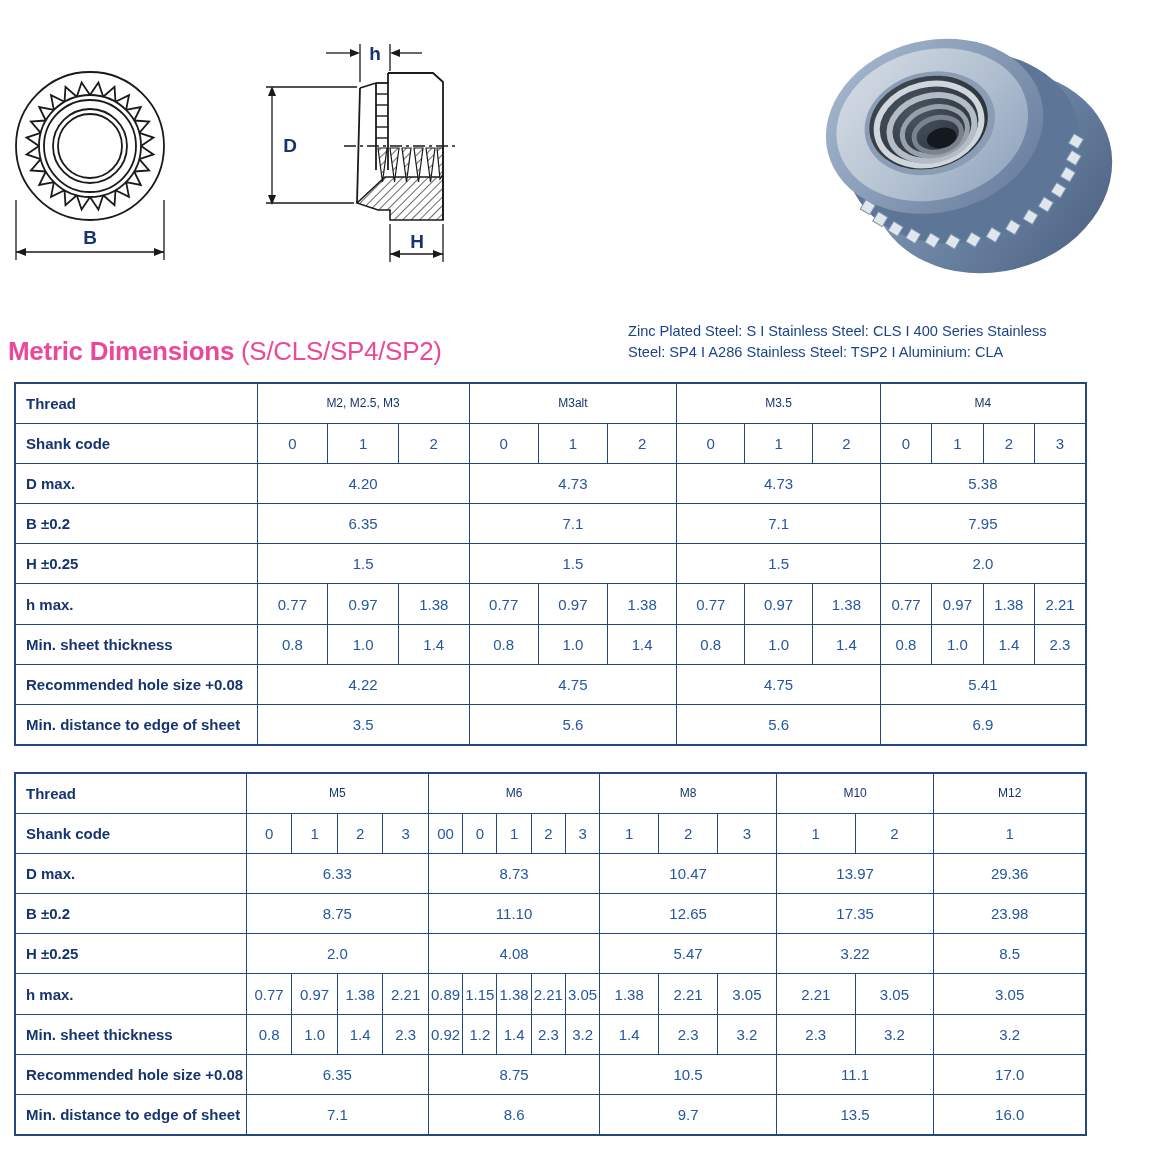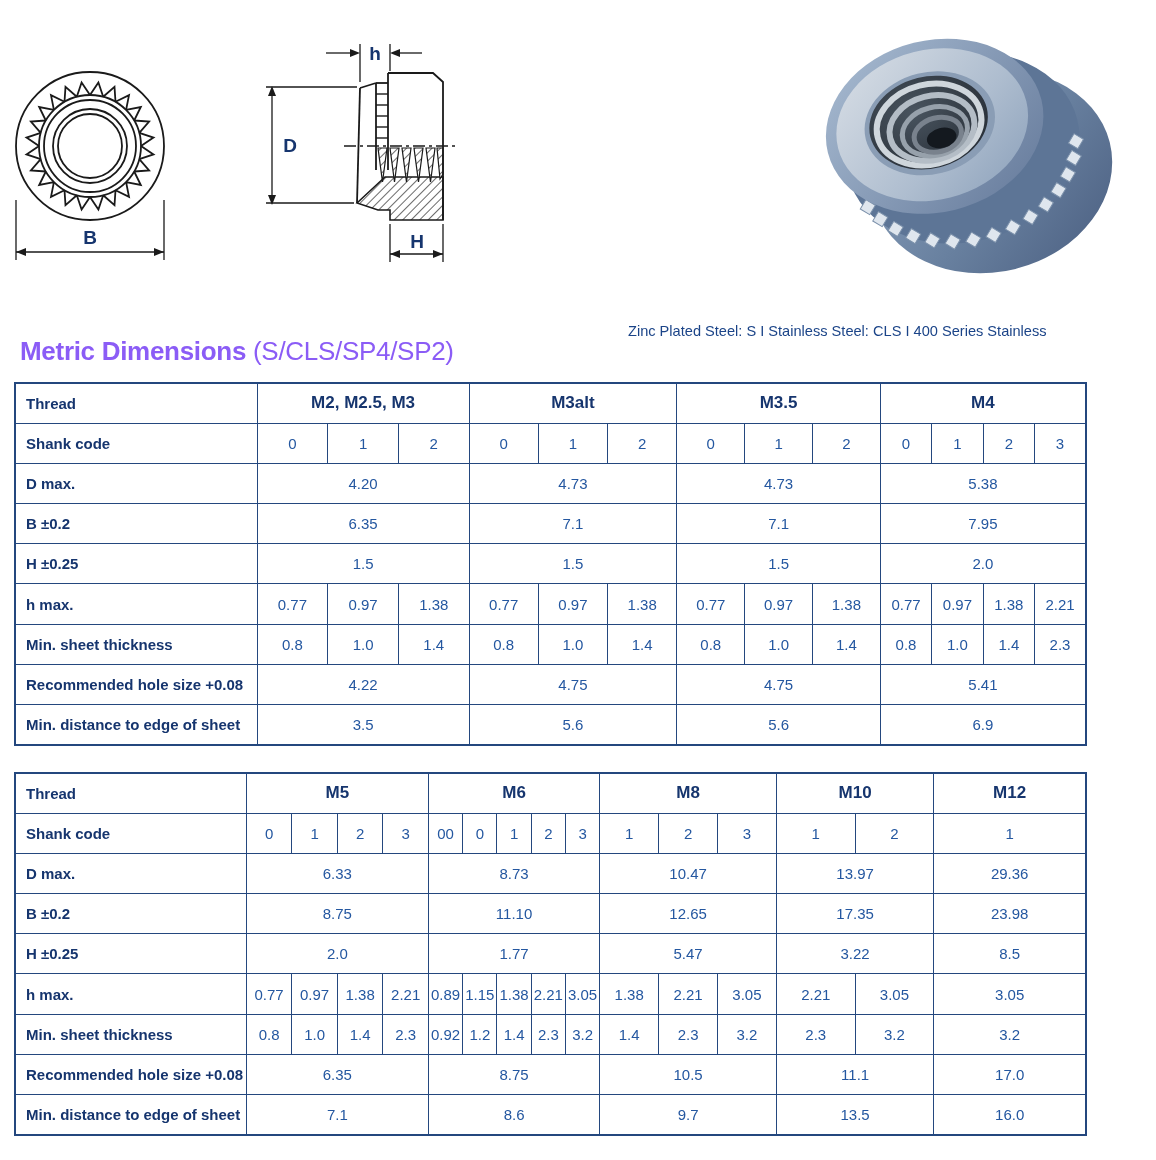--- a/index.html
+++ b/index.html
@@ -2,34 +2,34 @@
 <html><head>
 <meta charset="utf-8">
 <style>
   *{margin:0;padding:0;box-sizing:border-box}
   html,body{background:#fff}
   body{width:1156px;height:1160px;position:relative;overflow:hidden;
        font-family:"Liberation Sans",sans-serif;color:#16356e}
   .abs{position:absolute}
 
   
-  #page-title{left:20px;top:336px;font-size:26px;font-weight:bold;color:#8b5cf6;white-space:nowrap;letter-spacing:-.3px}
+  #page-title{left:8px;top:336px;font-size:26px;font-weight:bold;color:#ec4899;white-space:nowrap;letter-spacing:-.3px}
   #page-title .suffix{font-weight:normal}
   #materials-note{left:628px;top:321px;width:432px;text-align:left;
                   font-size:14.6px;line-height:1.42;color:#1b4488;white-space:nowrap}
 
   
   .tbl-wrap{left:14px;width:1073px}
   #table1{top:382px}
   #table2{top:772px}
   table{border-collapse:collapse;table-layout:fixed;width:100%;border:2px solid #24477e}
   th,td{border:1.5px solid #24477e;height:40.2px;vertical-align:middle;padding:0;
         font-size:15px;text-align:center;color:#2457a0;overflow:hidden;white-space:nowrap}
   th{color:#16356e;font-weight:bold;text-align:left;padding-left:10px}
-  td.group-head{font-weight:bold;color:#16356e;font-size:17px}
+  td.group-head{font-weight:normal;color:#16356e;font-size:12px}
 
   
   #front-view{left:6px;top:22px}
   #section-view{left:252px;top:22px}
   #nut-render{left:795px;top:0px}
   svg text.dim{font-family:"Liberation Sans",sans-serif;font-size:19px;font-weight:bold;fill:#16356e}
   .ink{stroke:#1a1a1a;fill:none;stroke-width:1.8}
   .thin{stroke:#1a1a1a;fill:none;stroke-width:1.3}
   .arrow{fill:#1a1a1a;stroke:none}
   #knurl rect{fill:#dfe6ee;stroke:#7b90aa;stroke-width:1}
@@ -173,20 +173,21 @@
       <ellipse cx="147" cy="131" rx="24" ry="17" stroke="#79828d" stroke-width="5"></ellipse>
       <ellipse cx="150" cy="135" rx="15" ry="10" fill="#14191f"></ellipse>
     </g>
   </g>
 </svg>
 
 <div id="page-title" class="abs"><span>Metric Dimensions</span><span class="suffix"> (S/CLS/SP4/SP2)</span></div>
 
 <div id="materials-note" class="abs">
   <div>Zinc Plated Steel: S I Stainless Steel: CLS I 400 Series Stainless</div>
+  <div>Steel: SP4 I A286 Stainless Steel: TSP2 I Aluminium: CLA</div>
 </div>
 
 <div id="table1" class="abs tbl-wrap">
     <table>
       <colgroup>
         <col style="width: 22.6%;">
         <col style="width: 6.6%;">
         <col style="width: 6.6%;">
         <col style="width: 6.6%;">
         <col style="width: 6.46667%;">
@@ -353,21 +354,21 @@
           <th>B ±0.2</th>
           <td colspan="4" class="val">8.75</td>
           <td colspan="5" class="val">11.10</td>
           <td colspan="3" class="val">12.65</td>
           <td colspan="2" class="val">17.35</td>
           <td colspan="1" class="val">23.98</td>
         </tr>
         <tr>
           <th>H ±0.25</th>
           <td colspan="4" class="val">2.0</td>
-          <td colspan="5" class="val">1.77</td>
+          <td colspan="5" class="val">4.08</td>
           <td colspan="3" class="val">5.47</td>
           <td colspan="2" class="val">3.22</td>
           <td colspan="1" class="val">8.5</td>
         </tr>
         <tr>
           <th>h max.</th>
           <td class="val">0.77</td>
           <td class="val">0.97</td>
           <td class="val">1.38</td>
           <td class="val">2.21</td>

